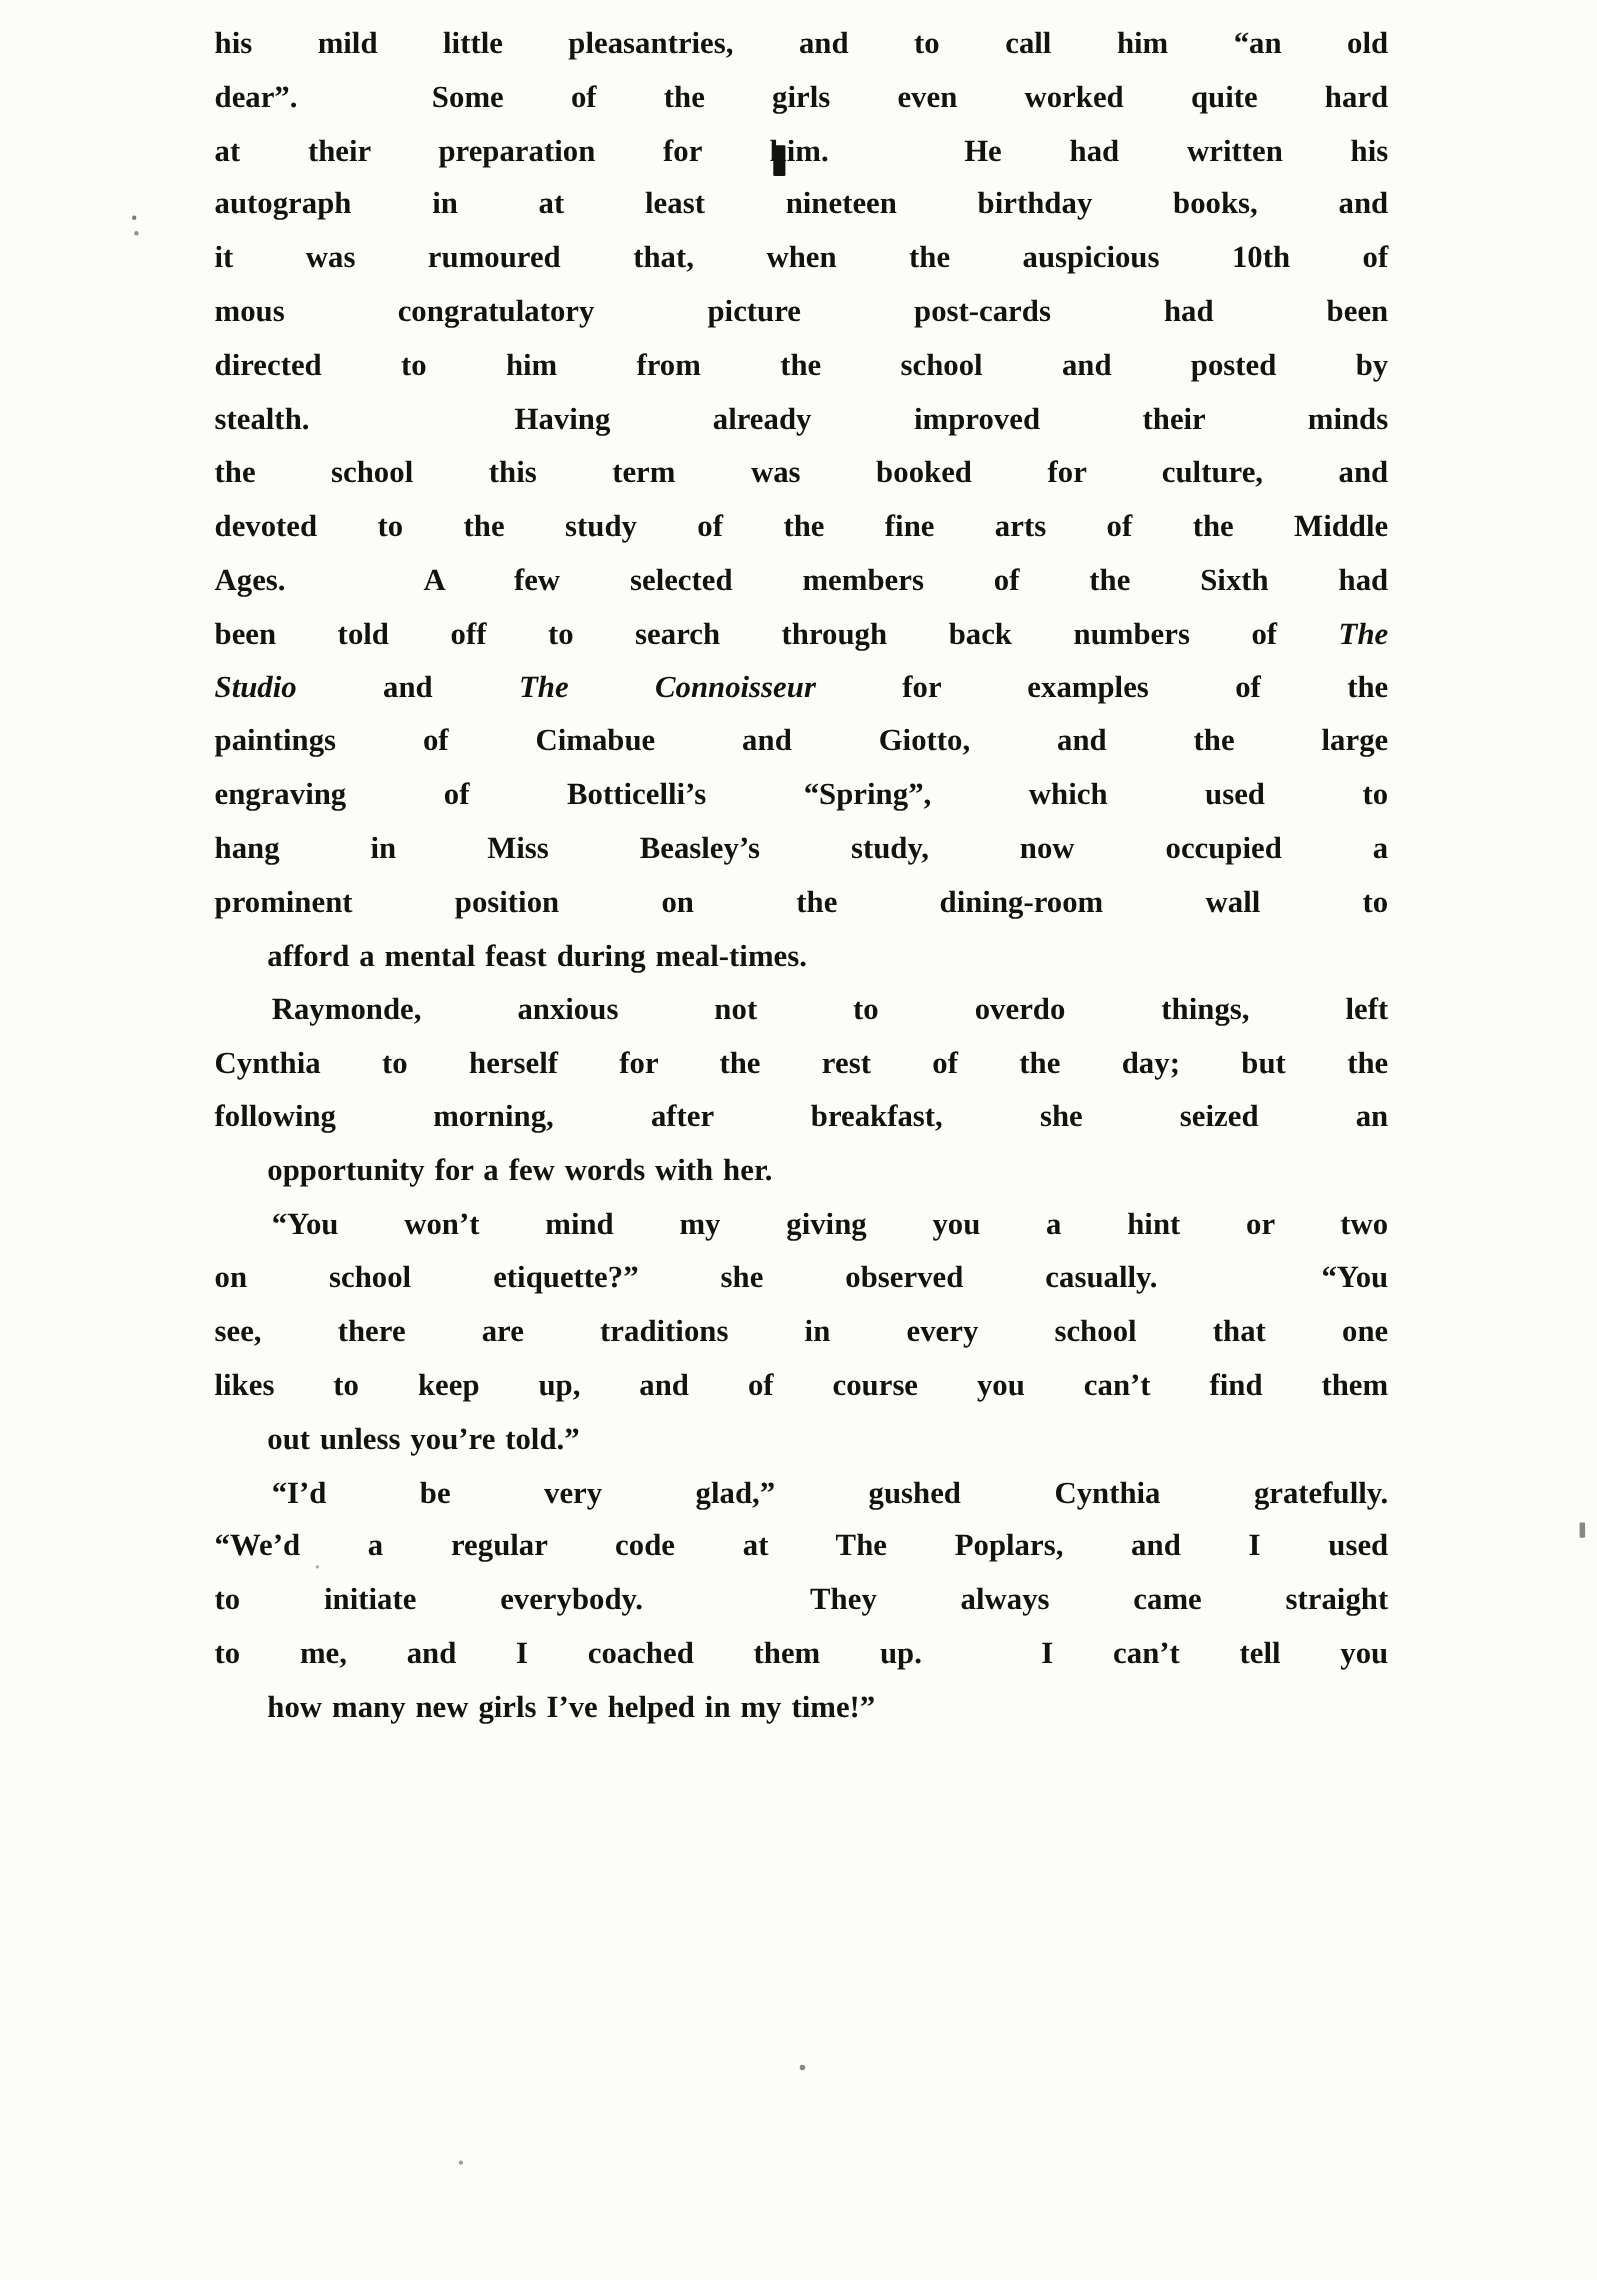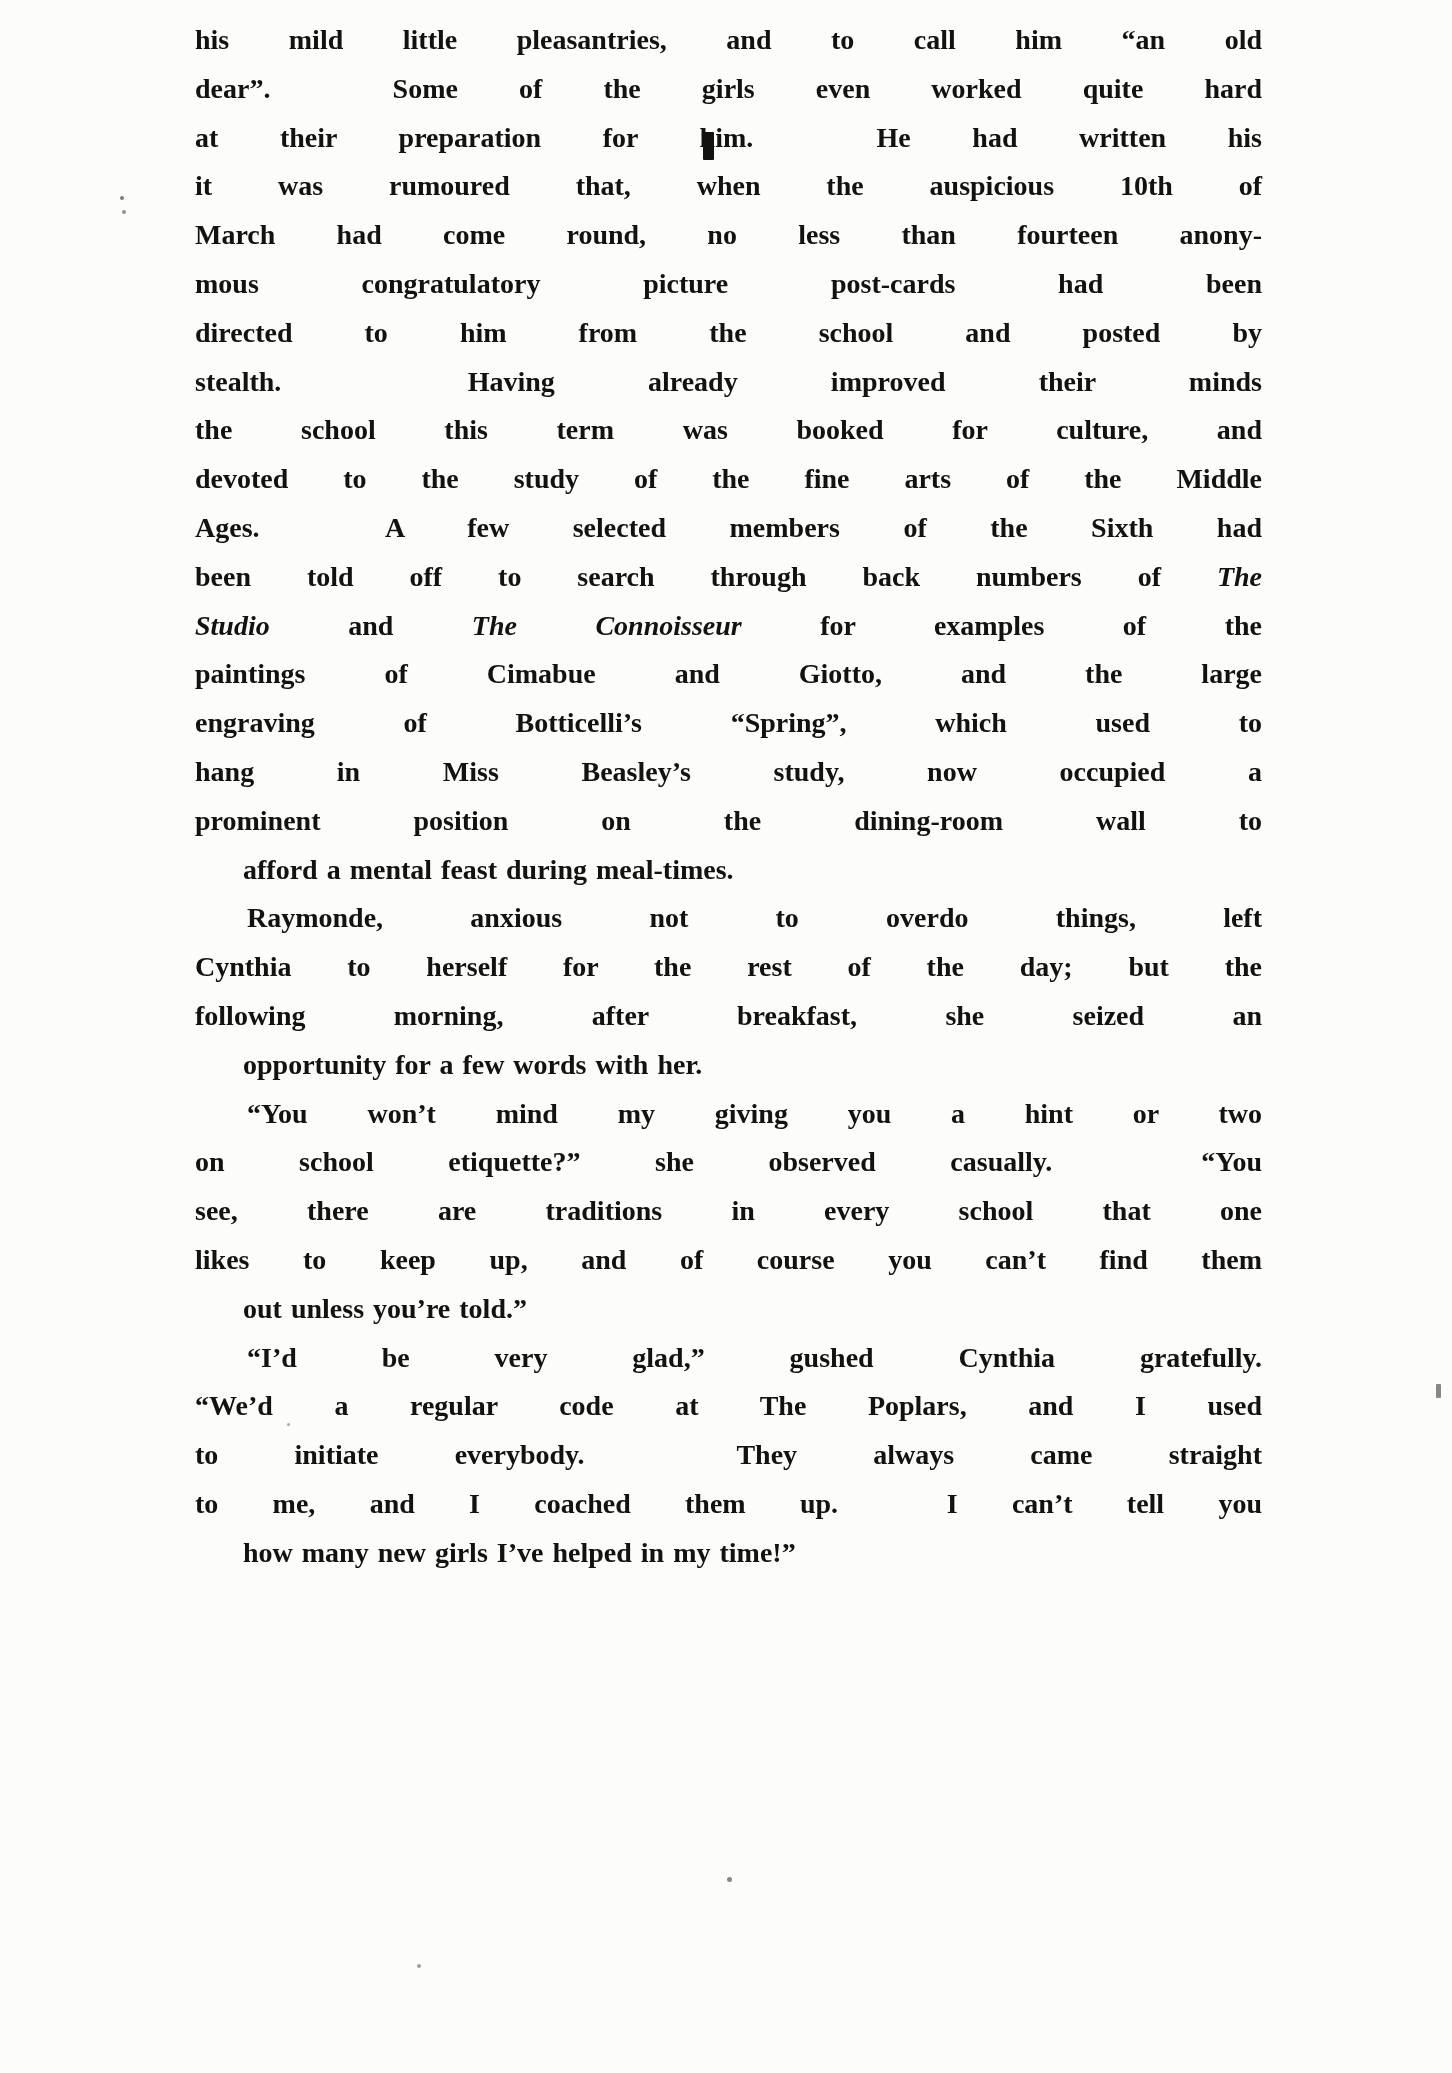--- a/index.html
+++ b/index.html
@@ -74,22 +74,22 @@
 </head>
 <body>
 
 <div class="page">
 
 
   <main class="page-body">
       <div class="line"><span>his mild little pleasantries, and to call him “an old</span></div>
       <div class="line"><span>dear”.&nbsp; Some of the girls even worked quite hard</span></div>
       <div class="line"><span>at their preparation for him.&nbsp; He had written his</span></div>
+      <div class="line"><span>autograph in at least nineteen birthday books, and</span></div>
       <div class="line"><span>it was rumoured that, when the auspicious 10th of</span></div>
-      <div class="line"><span>March had come round, no less than fourteen anony-</span></div>
       <div class="line"><span>mous congratulatory picture post-cards had been</span></div>
       <div class="line"><span>directed to him from the school and posted by</span></div>
       <div class="line"><span>stealth.&nbsp; Having already improved their minds</span></div>
       <div class="line"><span>the school this term was booked for culture, and</span></div>
       <div class="line"><span>devoted to the study of the fine arts of the Middle</span></div>
       <div class="line"><span>Ages.&nbsp; A few selected members of the Sixth had</span></div>
       <div class="line"><span>been told off to search through back numbers of </span><i>The</i></div>
       <div class="line"><i>Studio</i><span> and </span><i>The Connoisseur</i><span> for examples of the</span></div>
       <div class="line"><span>paintings of Cimabue and Giotto, and the large</span></div>
       <div class="line"><span>engraving of Botticelli’s “Spring”, which used to</span></div>

